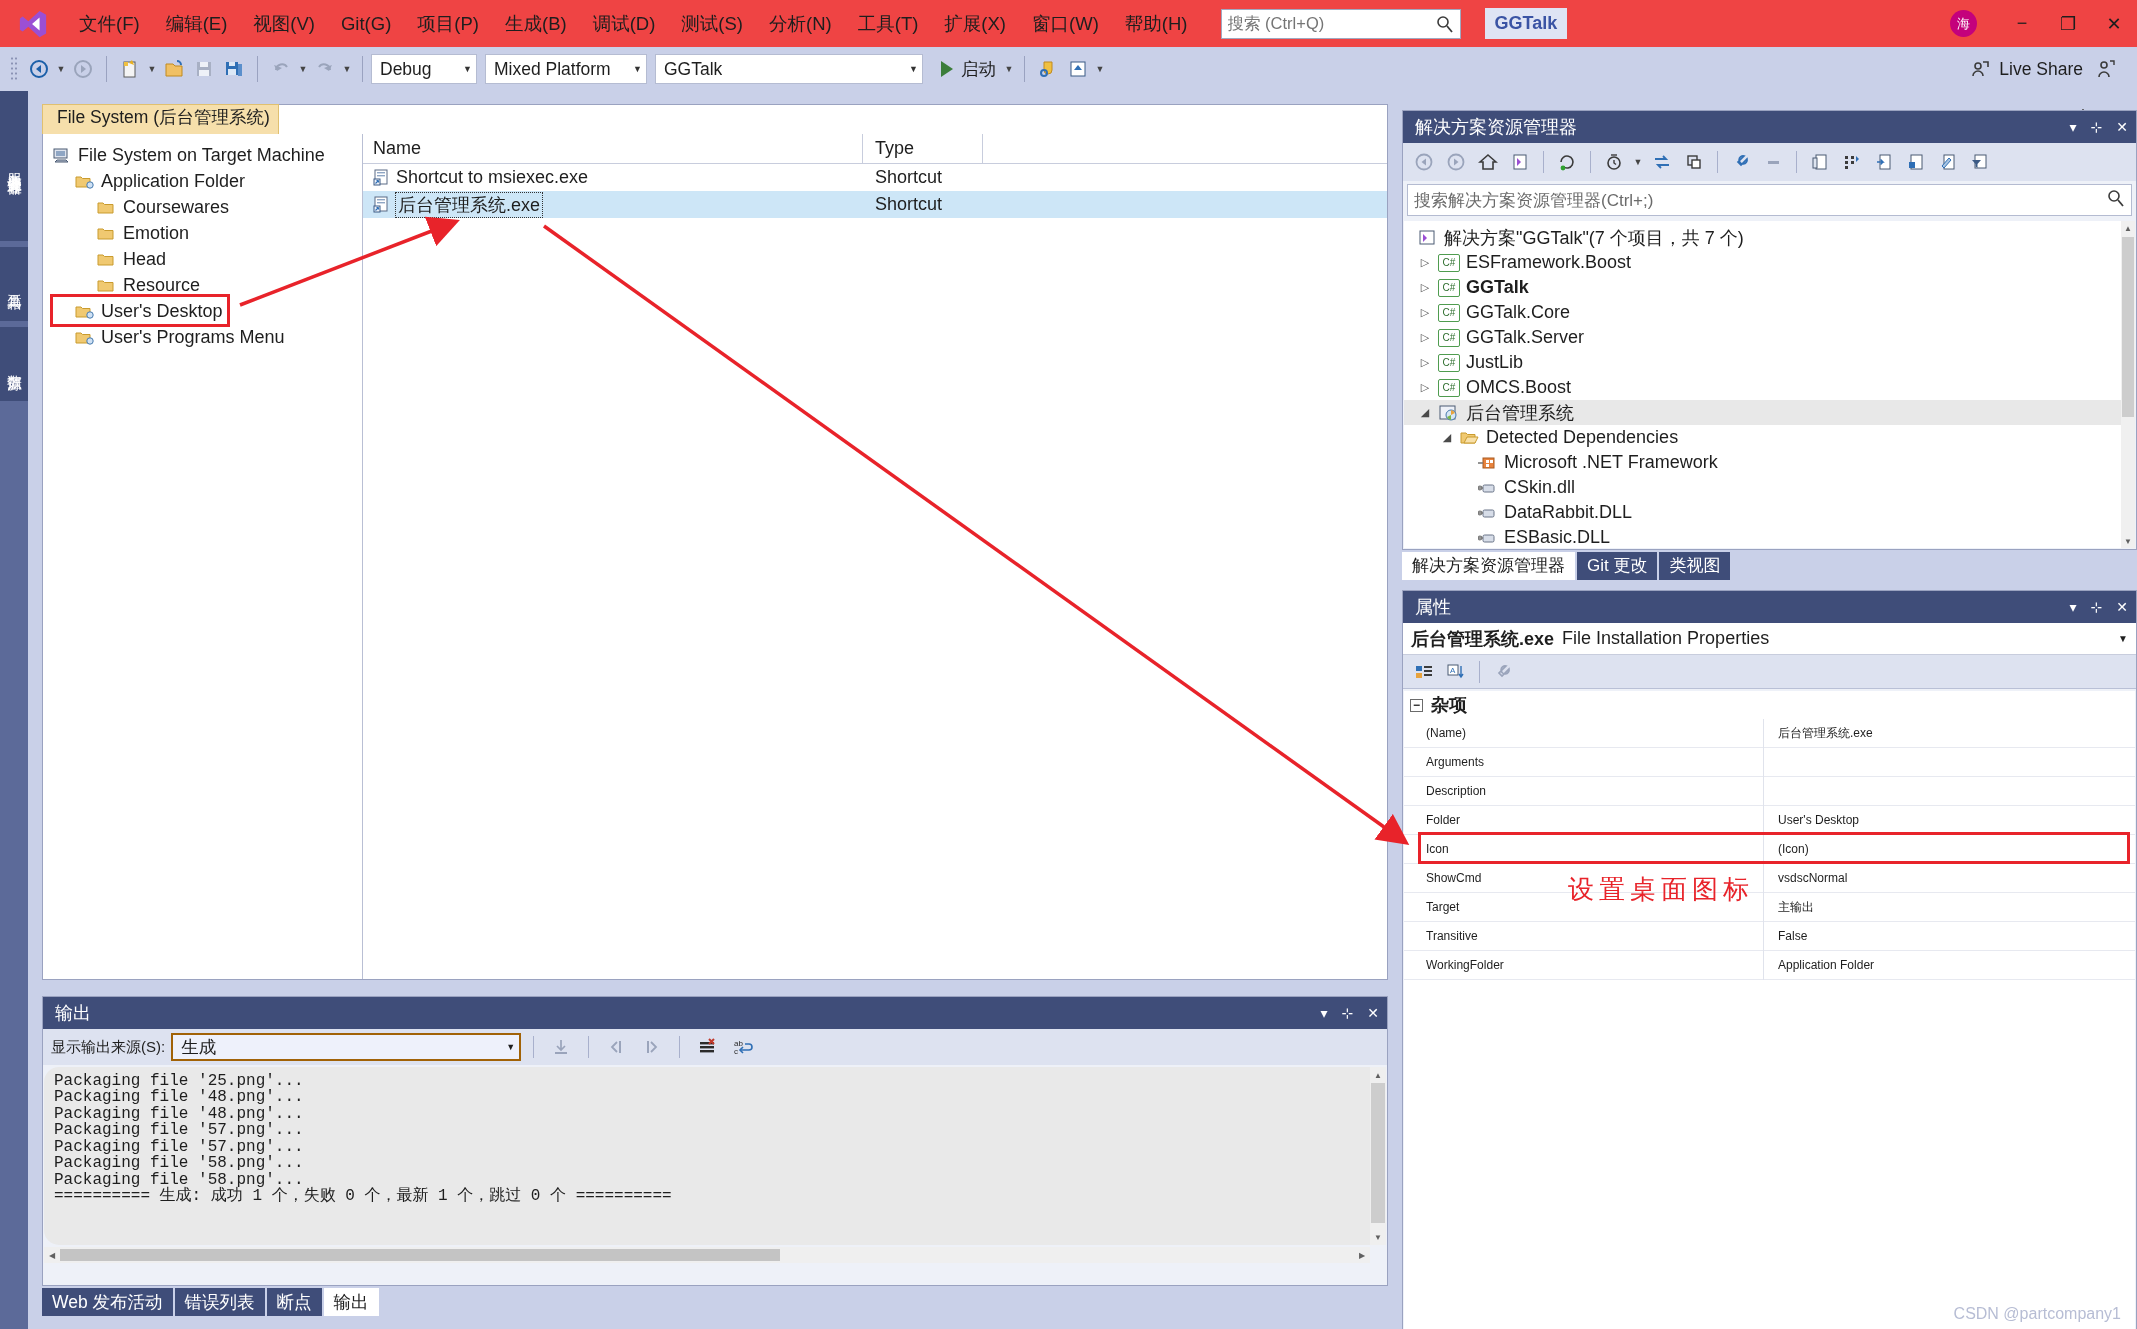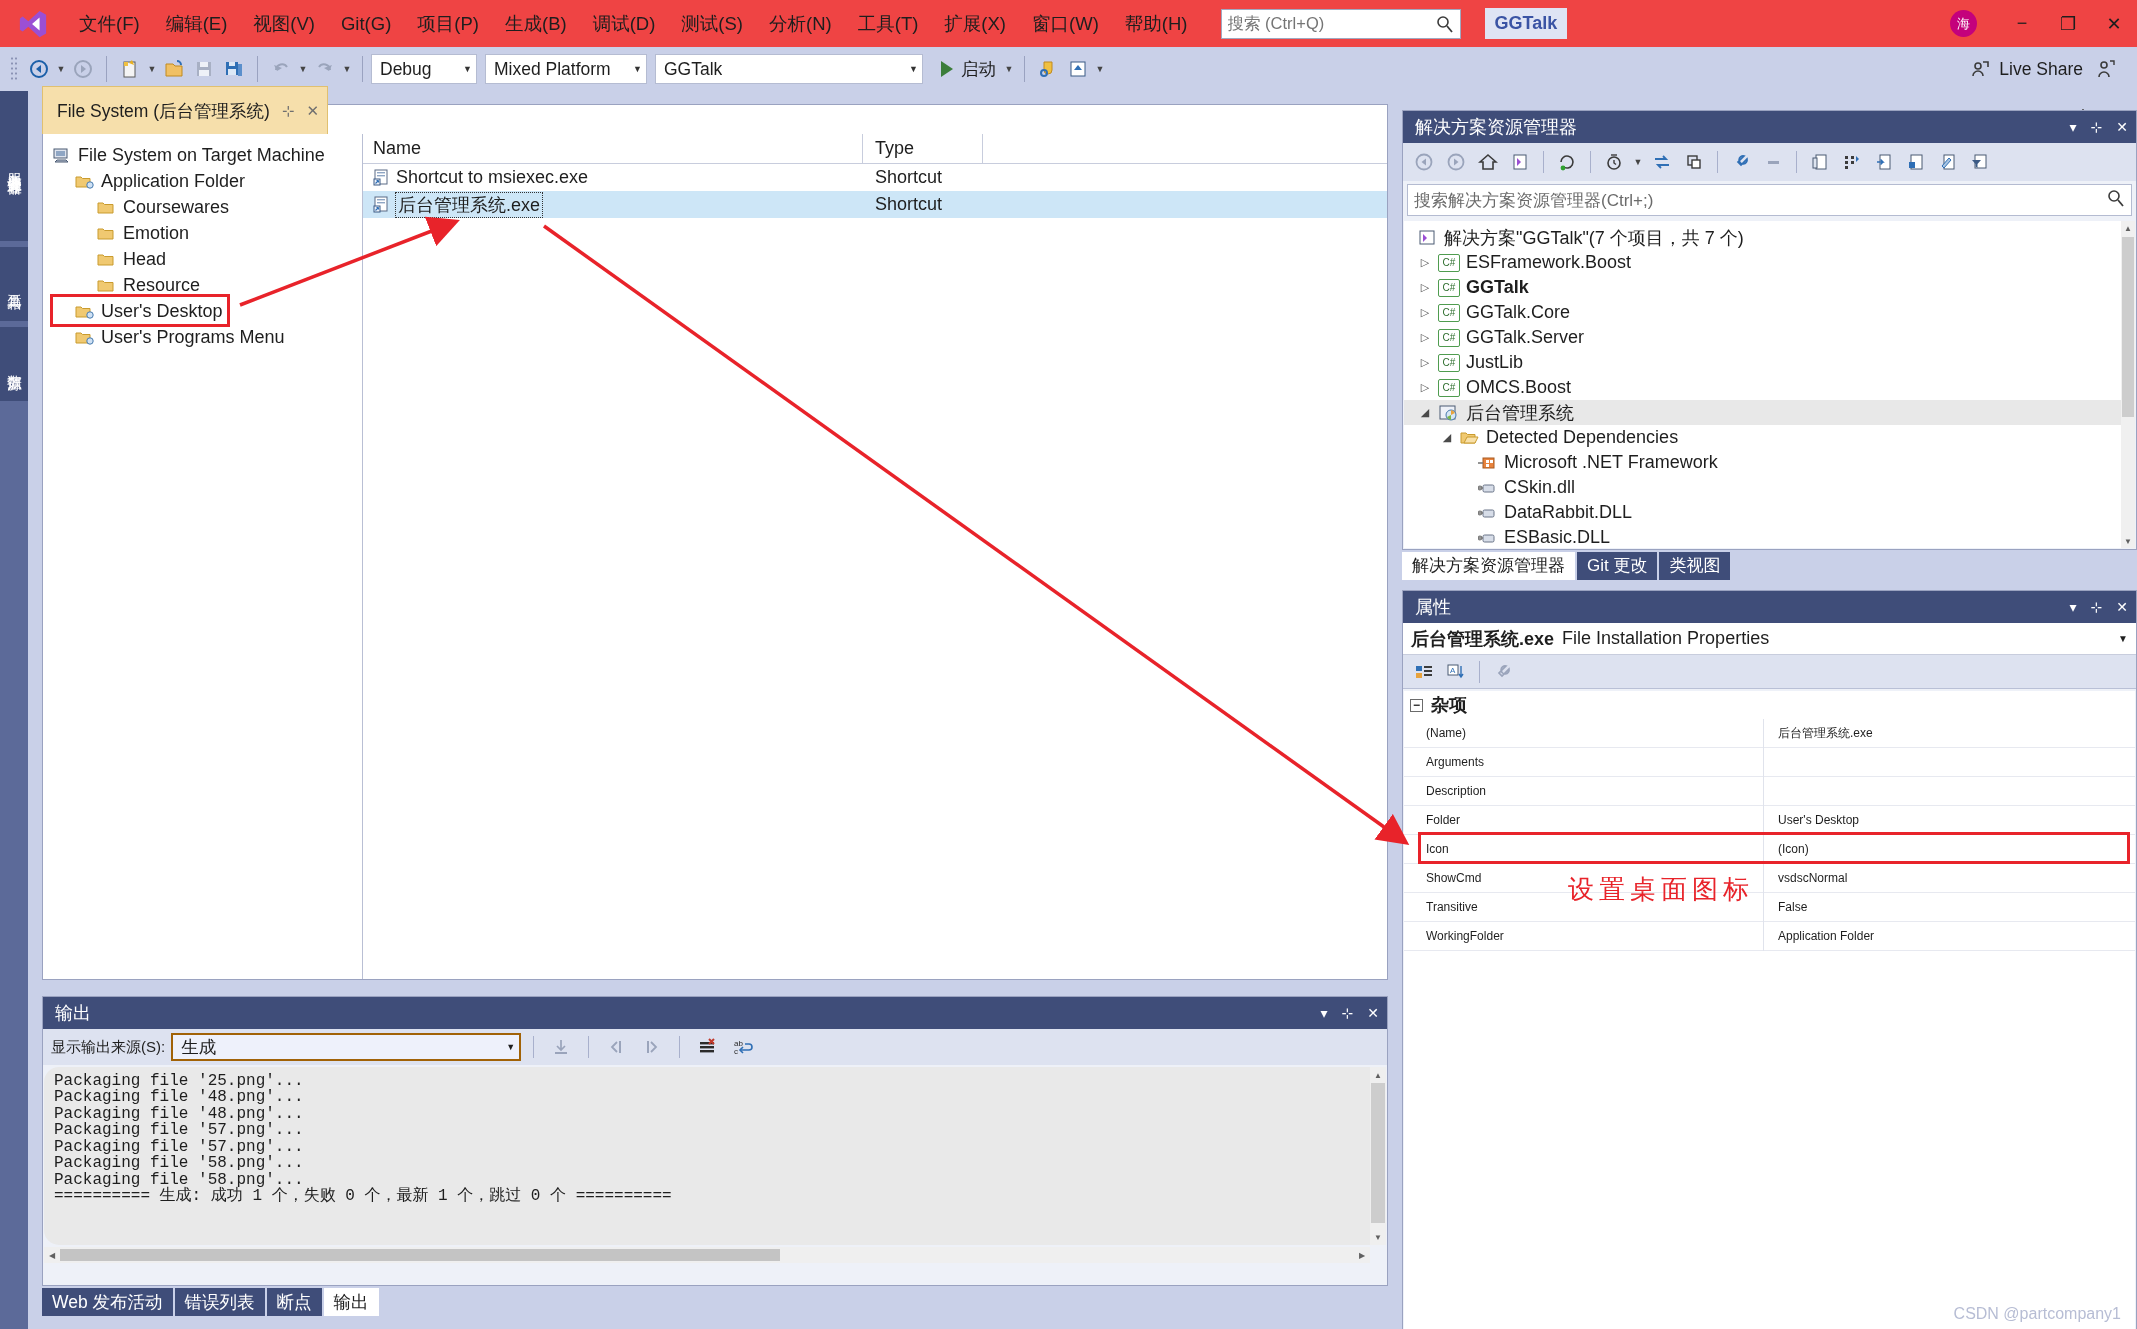--- a/index.html
+++ b/index.html
@@ -42,21 +42,21 @@
 
   
   .leftdock { position:absolute; left:0; top:91px; width:28px; height:1238px; background:#5c6a99; }
   .vtab { width:28px; background:#3f4d79; color:#ffffff; font-size:14.5px;
           writing-mode:vertical-rl; text-orientation:mixed;
           display:flex; align-items:center; justify-content:center; padding:8px 0; margin-bottom:6px; letter-spacing:1px; }
 
   
   .designer { position:absolute; left:42px; top:104px; width:1346px; height:876px; background:#fff; border:1px solid #9aa2c0; }
   .dtabstrip { position:absolute; left:42px; top:104px; height:30px; display:flex; align-items:flex-end; }
-  .dtab { background:#f6dfab; border:1px solid #e0c070; border-bottom:none; height:48px; display:flex; align-items:center; padding:0 8px 0 14px; font-size:17.5px; gap:12px; }
+  .dtab { background:#f6dfab; border:1px solid #e0c070; border-bottom:none; height:30px; display:flex; align-items:flex-end; padding:0 8px 0 14px; font-size:17.5px; gap:12px;flex-direction:column; }
   .dtab .tx { color:#1e1e1e; }
   .dtab .ic { color:#6f6f6f; font-size:15px; }
   .dpane-hdr { position:absolute; right:46px; top:108px; display:flex; gap:14px; align-items:center; color:#3b3b3b; font-size:14px; }
 
   .dbody { position:absolute; left:43px; top:134px; width:1344px; height:845px; background:#fff; display:flex; }
   .ftree { width:320px; border-right:1px solid #b9bfd4; padding:8px 0 0 6px; overflow:hidden; position:relative; }
   .trow { display:flex; align-items:center; height:26px; font-size:18px; white-space:nowrap; gap:7px; }
   .flist { flex:1; position:relative; }
   .fhdr { display:flex; height:30px; border-bottom:1px solid #c8cddd; font-size:18px; align-items:center; background:#fff; }
   .fhdr .c1 { width:500px; padding-left:10px; border-right:1px solid #c8cddd; height:30px; display:flex; align-items:center;}
@@ -697,20 +697,24 @@
       </div>
       <div class="prow">
         <div class="pk">Icon</div>
         <div class="pv">(Icon)</div>
       </div>
       <div class="prow">
         <div class="pk">ShowCmd</div>
         <div class="pv">vsdscNormal</div>
       </div>
       <div class="prow">
+        <div class="pk">Target</div>
+        <div class="pv">主输出</div>
+      </div>
+      <div class="prow">
         <div class="pk">Transitive</div>
         <div class="pv">False</div>
       </div>
       <div class="prow">
         <div class="pk">WorkingFolder</div>
         <div class="pv">Application Folder</div>
       </div>
     </div>
 
     <div class="prop-foot">

